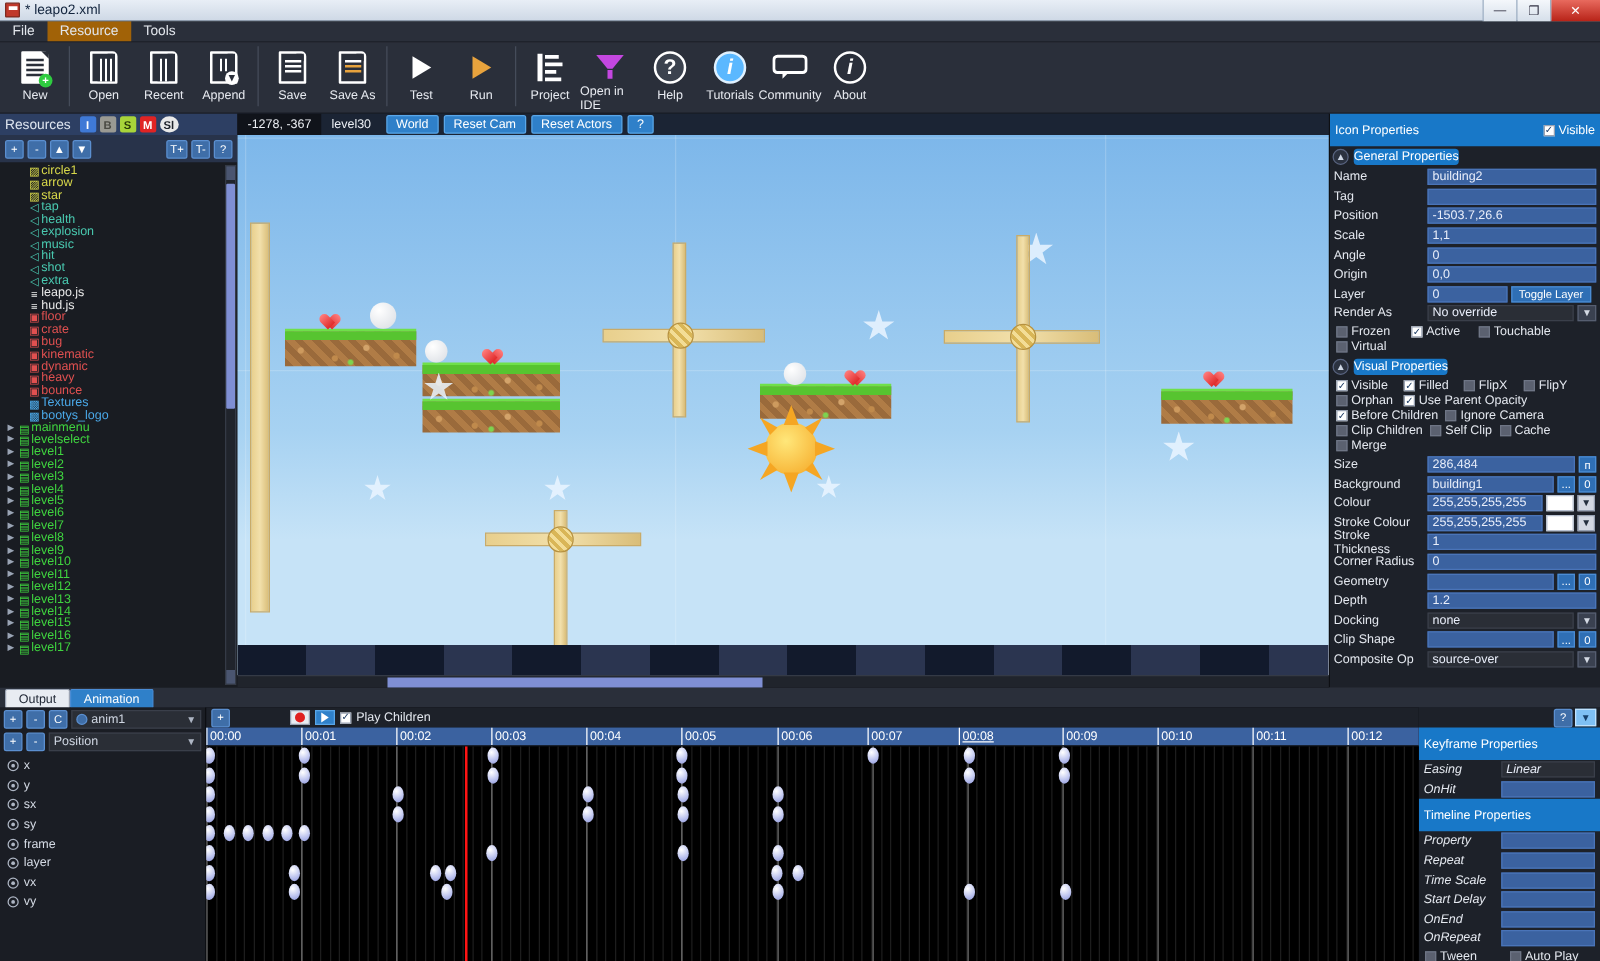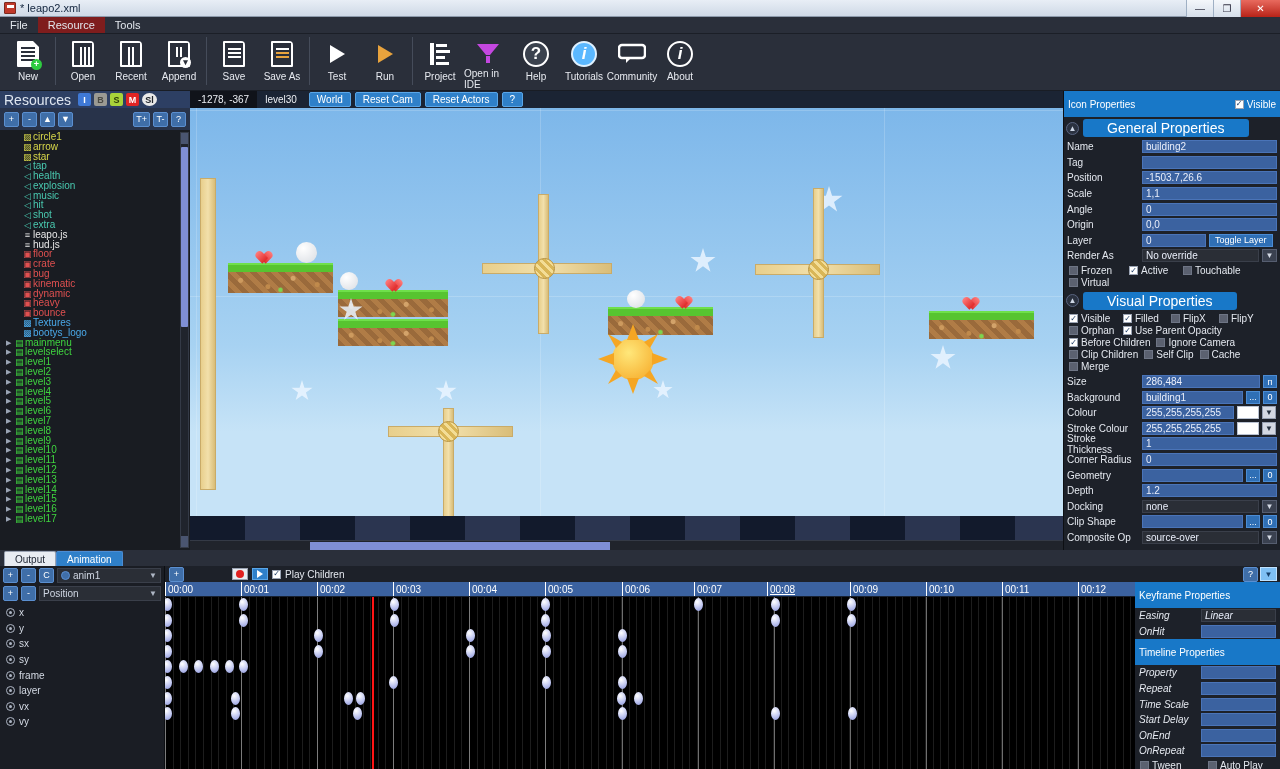--- a/index.html
+++ b/index.html
@@ -39,21 +39,21 @@
     background:linear-gradient(#e86a5e,#b82318); color:#fff; width:40px;
   }
   
   #menubar{
     height:17px;background:#2a2f3a;display:flex;align-items:stretch;
     border-bottom:1px solid #1b1f27;
   }
   #menubar .mi{
     padding:0 10px;display:flex;align-items:center;font-size:11px;color:#e2e6ec;
   }
-  #menubar .mi.active{ background:#7f1d1d; }
+  #menubar .mi.active{ background:#a16207; }
   
   #toolbar{
     height:57px;background:#2a2f3a;display:flex;align-items:flex-start;
     border-bottom:1px solid #191d25;padding-left:4px;
   }
   .tb-item{
     width:48px;height:56px;display:flex;flex-direction:column;align-items:center;
     justify-content:flex-start;padding-top:3px;color:#e7eaf0;font-size:10px;
   }
   .tb-item .glyph{ height:34px;display:flex;align-items:center;justify-content:center; }
@@ -72,21 +72,21 @@
   .circ{width:26px;height:26px;border-radius:50%;display:flex;align-items:center;justify-content:center;
      font-weight:bold;font-size:17px;}
   .circ.dark{background:#3b424e;color:#fff;border:2px solid #fff;}
   .circ.blue{background:#5bb8ff;color:#fff;border:2px solid #dff1ff;font-style:italic;}
   .circ.out{border:2px solid #fff;color:#fff;font-style:italic;}
   
   #workspace{ display:flex; height:459px; }
   
   #respanel{ width:190px;background:#191c22;display:flex;flex-direction:column;}
   #res-head{height:17px;background:#2d3f63;display:flex;align-items:center;padding-left:4px;gap:3px;}
-  #res-head .lbl{color:#dfe6f0;font-size:14px;margin-right:4px;}
+  #res-head .lbl{color:#dfe6f0;font-size:11px;margin-right:4px;}
   .filt{width:13px;height:13px;border-radius:2px;font-size:9px;color:#fff;display:flex;align-items:center;justify-content:center;font-weight:bold;}
   #res-tools{height:22px;background:#28334a;display:flex;align-items:center;padding:0 4px;gap:3px;}
   .tbtn{min-width:15px;height:15px;background:#3f6ea8;border:1px solid #5b8fd0;border-radius:2px;
         color:#fff;font-size:9px;display:flex;align-items:center;justify-content:center;padding:0 2px;}
   .spacer{flex:1;}
   #res-tree{flex:1;overflow:hidden;position:relative;background:#191c22;padding-top:2px;}
   .tr{height:9.8px;display:flex;align-items:center;font-size:10px;line-height:10px;padding-left:6px;white-space:nowrap;}
   .tr .arw{width:8px;color:#9aa4b4;font-size:7px;}
   .tr .ti{width:11px;text-align:center;font-size:9px;}
   #res-scroll{position:absolute;right:1px;top:2px;width:9px;bottom:2px;background:#20242c;border:1px solid #343a46;}
@@ -102,21 +102,21 @@
   #stage{flex:1;position:relative;overflow:hidden;background:linear-gradient(#7db7ea 0%,#a7d2f2 55%,#c6e3f7 75%);}
   #stage-sb{height:10px;background:#20242c;border-top:1px solid #343a46;position:relative;}
   #stage-sb i{position:absolute;left:120px;top:1px;height:8px;width:300px;background:#7f8fd4;}
   
   #props{width:217px;background:#1d2129;display:flex;flex-direction:column;border-left:1px solid #0d0f13;}
   .sec-head{height:26px;background:#1878c8;display:flex;align-items:center;justify-content:space-between;
      padding:0 4px;font-size:10px;color:#fff;}
   .sub-head{display:flex;align-items:center;gap:4px;padding:2px 2px;}
   .collapser{width:13px;height:13px;border-radius:50%;background:#2b3240;border:1px solid #596480;
       color:#cfd8e6;font-size:8px;display:flex;align-items:center;justify-content:center;}
-  .pill{background:#1878c8;color:#fff;font-size:14px;padding:1px 24px;border-radius:3px;}
+  .pill{background:#1878c8;color:#fff;font-size:10px;padding:1px 0;border-radius:3px;}
   .prow{display:flex;align-items:center;height:15.6px;padding:0 3px;gap:3px;}
   .plabel{width:72px;font-size:10px;color:#e4e8ef;}
   .pfield{flex:1;height:13px;background:#3b62a0;border:1px solid #4a74b8;color:#e9eefa;font-size:10px;
      padding:0 3px;display:flex;align-items:center;overflow:hidden;white-space:nowrap;}
   .pfield.dark{background:#2a2e36;border:1px solid #3a3f4a;}
   .pbtn{height:13px;min-width:14px;background:#2f6fb5;border:1px solid #4b8cd4;color:#fff;font-size:9px;
       display:flex;align-items:center;justify-content:center;padding:0 2px;}
   .pbtn.wide{padding:0 5px;}
   .swatch{width:22px;height:13px;background:#fff;border:1px solid #b9c2d2;}
   .cdrop{width:14px;height:13px;background:#d3d8e2;border:1px solid #96a0b2;color:#25303f;font-size:8px;

